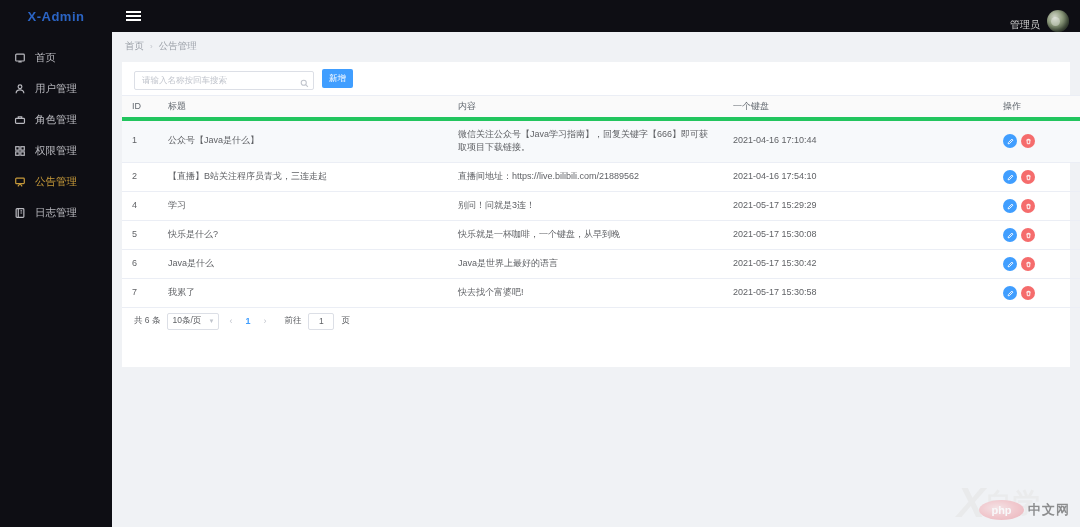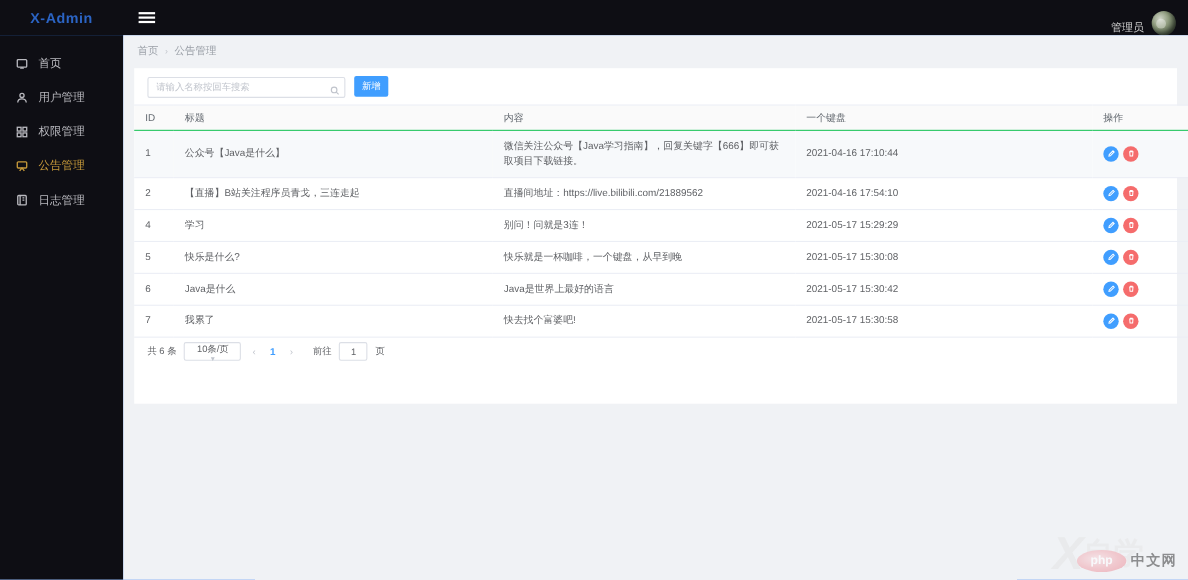--- a/index.html
+++ b/index.html
@@ -3,21 +3,21 @@
 <meta charset="utf-8">
 <style>
   * { box-sizing: border-box; }
   html, body {
     margin: 0; padding: 0;
     width: 1080px; height: 527px;
     overflow: hidden;
     font-family: "Liberation Sans", "DejaVu Sans", sans-serif;
     background: #f2f2f2;
   }
-  #app { position: relative; width: 1080px; height: 527px; background: #3b82f6; }
+  #app { position: relative; width: 1080px; height: 527px; background: #ec4899; }
 
   
   .topbar {
     position: absolute; top: 0; left: 0;
     width: 1080px; height: 32px;
     background: #0e0e14;
     display: flex; align-items: center;
   }
   .logo {
     width: 112px; height: 32px;
@@ -113,21 +113,21 @@
     color: #fff; font-size: 8.5px; cursor: pointer;
     font-family: Liberation Mono, monospace;
   }
 
   
   table.data { width: 100%; border-collapse: collapse; table-layout: fixed; }
   table.data thead th {
     height: 23px;
     background: #fafafa;
     border-top: 1px solid #ebeef5;
-    border-bottom: 1px solid #22c55e;
+    border-bottom: 4px solid #22c55e;
     font-size: 9px; font-weight: normal; color: #62686f;
     text-align: left; padding-left: 10px;
   }
   table.data tbody td {
     border-bottom: 1px solid #ebeef5;
     font-size: 9px; color: #606266;
     padding: 7px 10px 7px 10px;
     vertical-align: middle;
     line-height: 1.55;
   }
@@ -150,21 +150,21 @@
 
   
   .pager {
     height: 26px; display: flex; align-items: center;
     gap: 7px; padding-left: 12px; font-size: 8.5px; color: #606266;
   }
   .pg-total { color: #606266; }
   .pg-select {
     height: 17px; width: 52px; border: 1px solid #dcdfe6; border-radius: 2px;
     display: flex; align-items: center; justify-content: space-between;
-    padding: 0 4px; color: #606266; font-size: 8.5px; cursor: pointer; background: #fff; flex-direction: column;
+    padding: 0 4px; color: #606266; font-size: 8.5px; cursor: pointer; background: #fff;
   }
   .pg-caret { color: #c0c4cc; font-size: 6px; }
   .pg-arrow { color: #c0c4cc; font-size: 9px; padding: 0 3px; cursor: pointer; }
   .pg-num { color: #409eff; font-size: 9px; font-weight: bold; padding: 0 3px; cursor: pointer; }
   .pg-jump-label { margin-left: 8px; color: #606266; }
   .pg-jump-input {
     width: 26px; height: 17px; border: 1px solid #dcdfe6; border-radius: 2px;
     text-align: center; font-size: 8.5px; color: #606266; outline: none;
     font-family: "Liberation Sans", sans-serif;
   }
@@ -226,20 +226,29 @@
       <div class="nav-item">
         <span class="nav-ico">
           <svg viewBox="0 0 14 14" width="12" height="12">
               <circle cx="7" cy="4.4" r="2.2"></circle>
               <path d="M2.5 12c0-2.5 2-4 4.5-4s4.5 1.5 4.5 4"></path>
             </svg>
         </span>
         <span>用户管理</span>
       </div>
 
+      <div class="nav-item">
+        <span class="nav-ico">
+          <svg viewBox="0 0 14 14" width="12" height="12">
+              <rect x="1.8" y="5" width="10.4" height="6" rx="1"></rect>
+              <path d="M5 5V3.4h4V5"></path>
+            </svg>
+        </span>
+        <span>角色管理</span>
+      </div>
 
       <div class="nav-item">
         <span class="nav-ico">
           <svg viewBox="0 0 14 14" width="12" height="12">
               <rect x="2" y="2" width="4" height="4"></rect>
               <rect x="8" y="2" width="4" height="4"></rect>
               <rect x="2" y="8" width="4" height="4"></rect>
               <rect x="8" y="8" width="4" height="4"></rect>
             </svg>
         </span>

